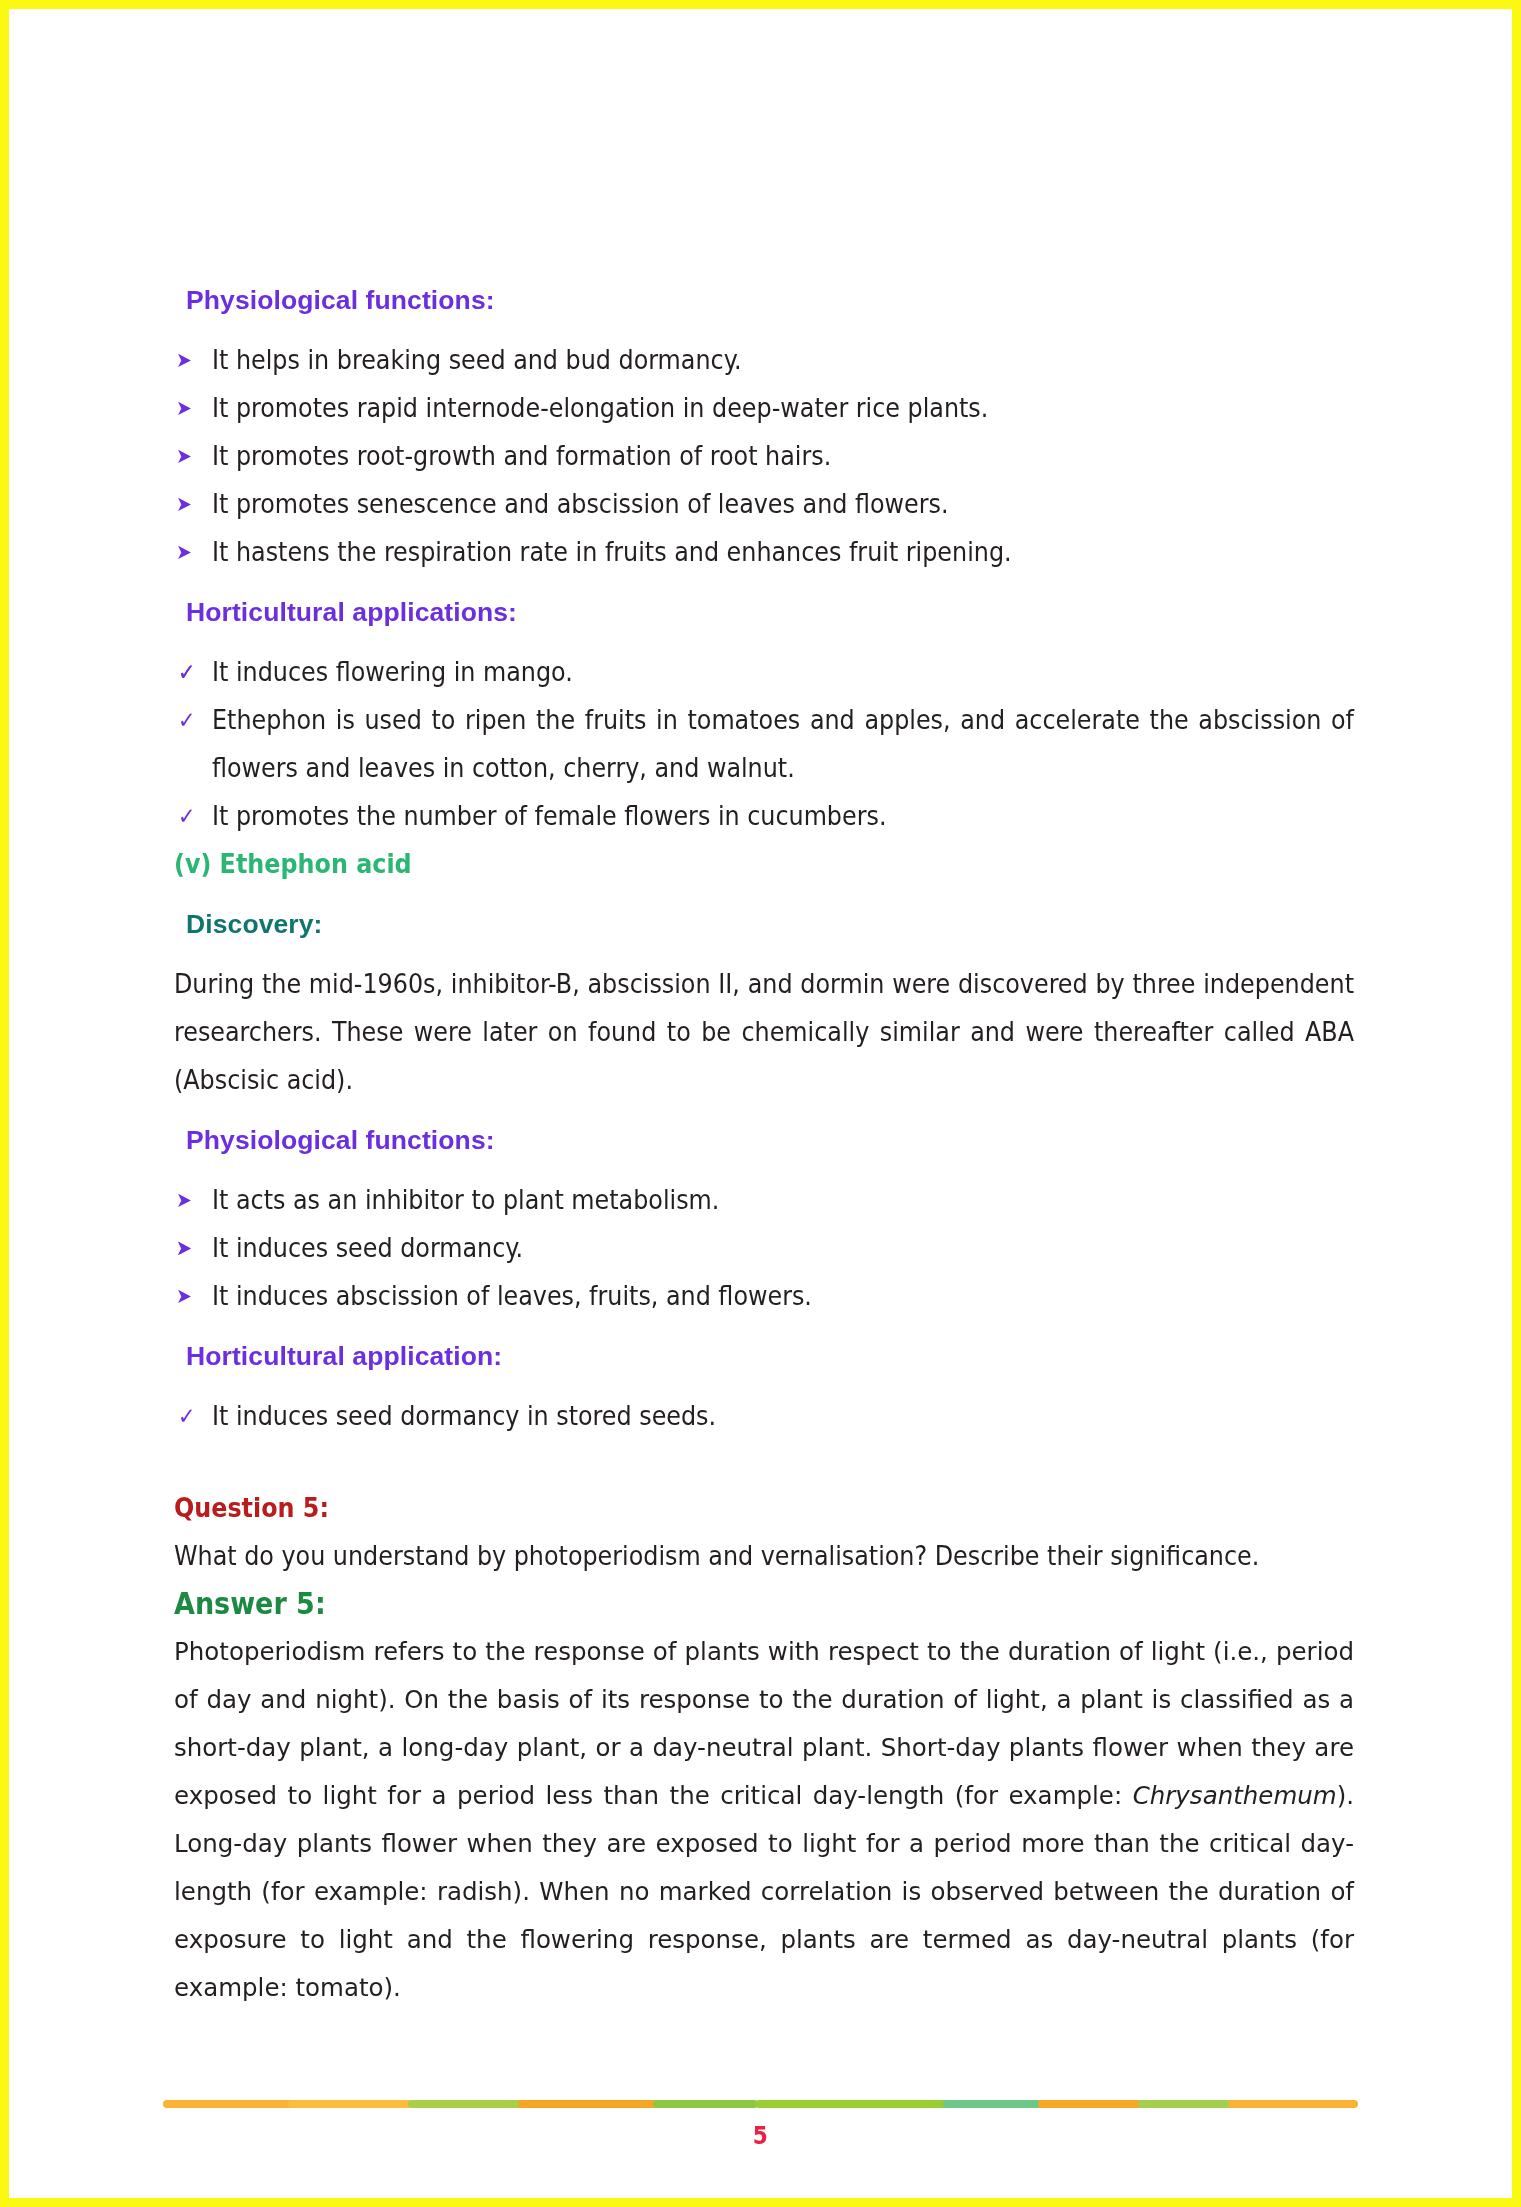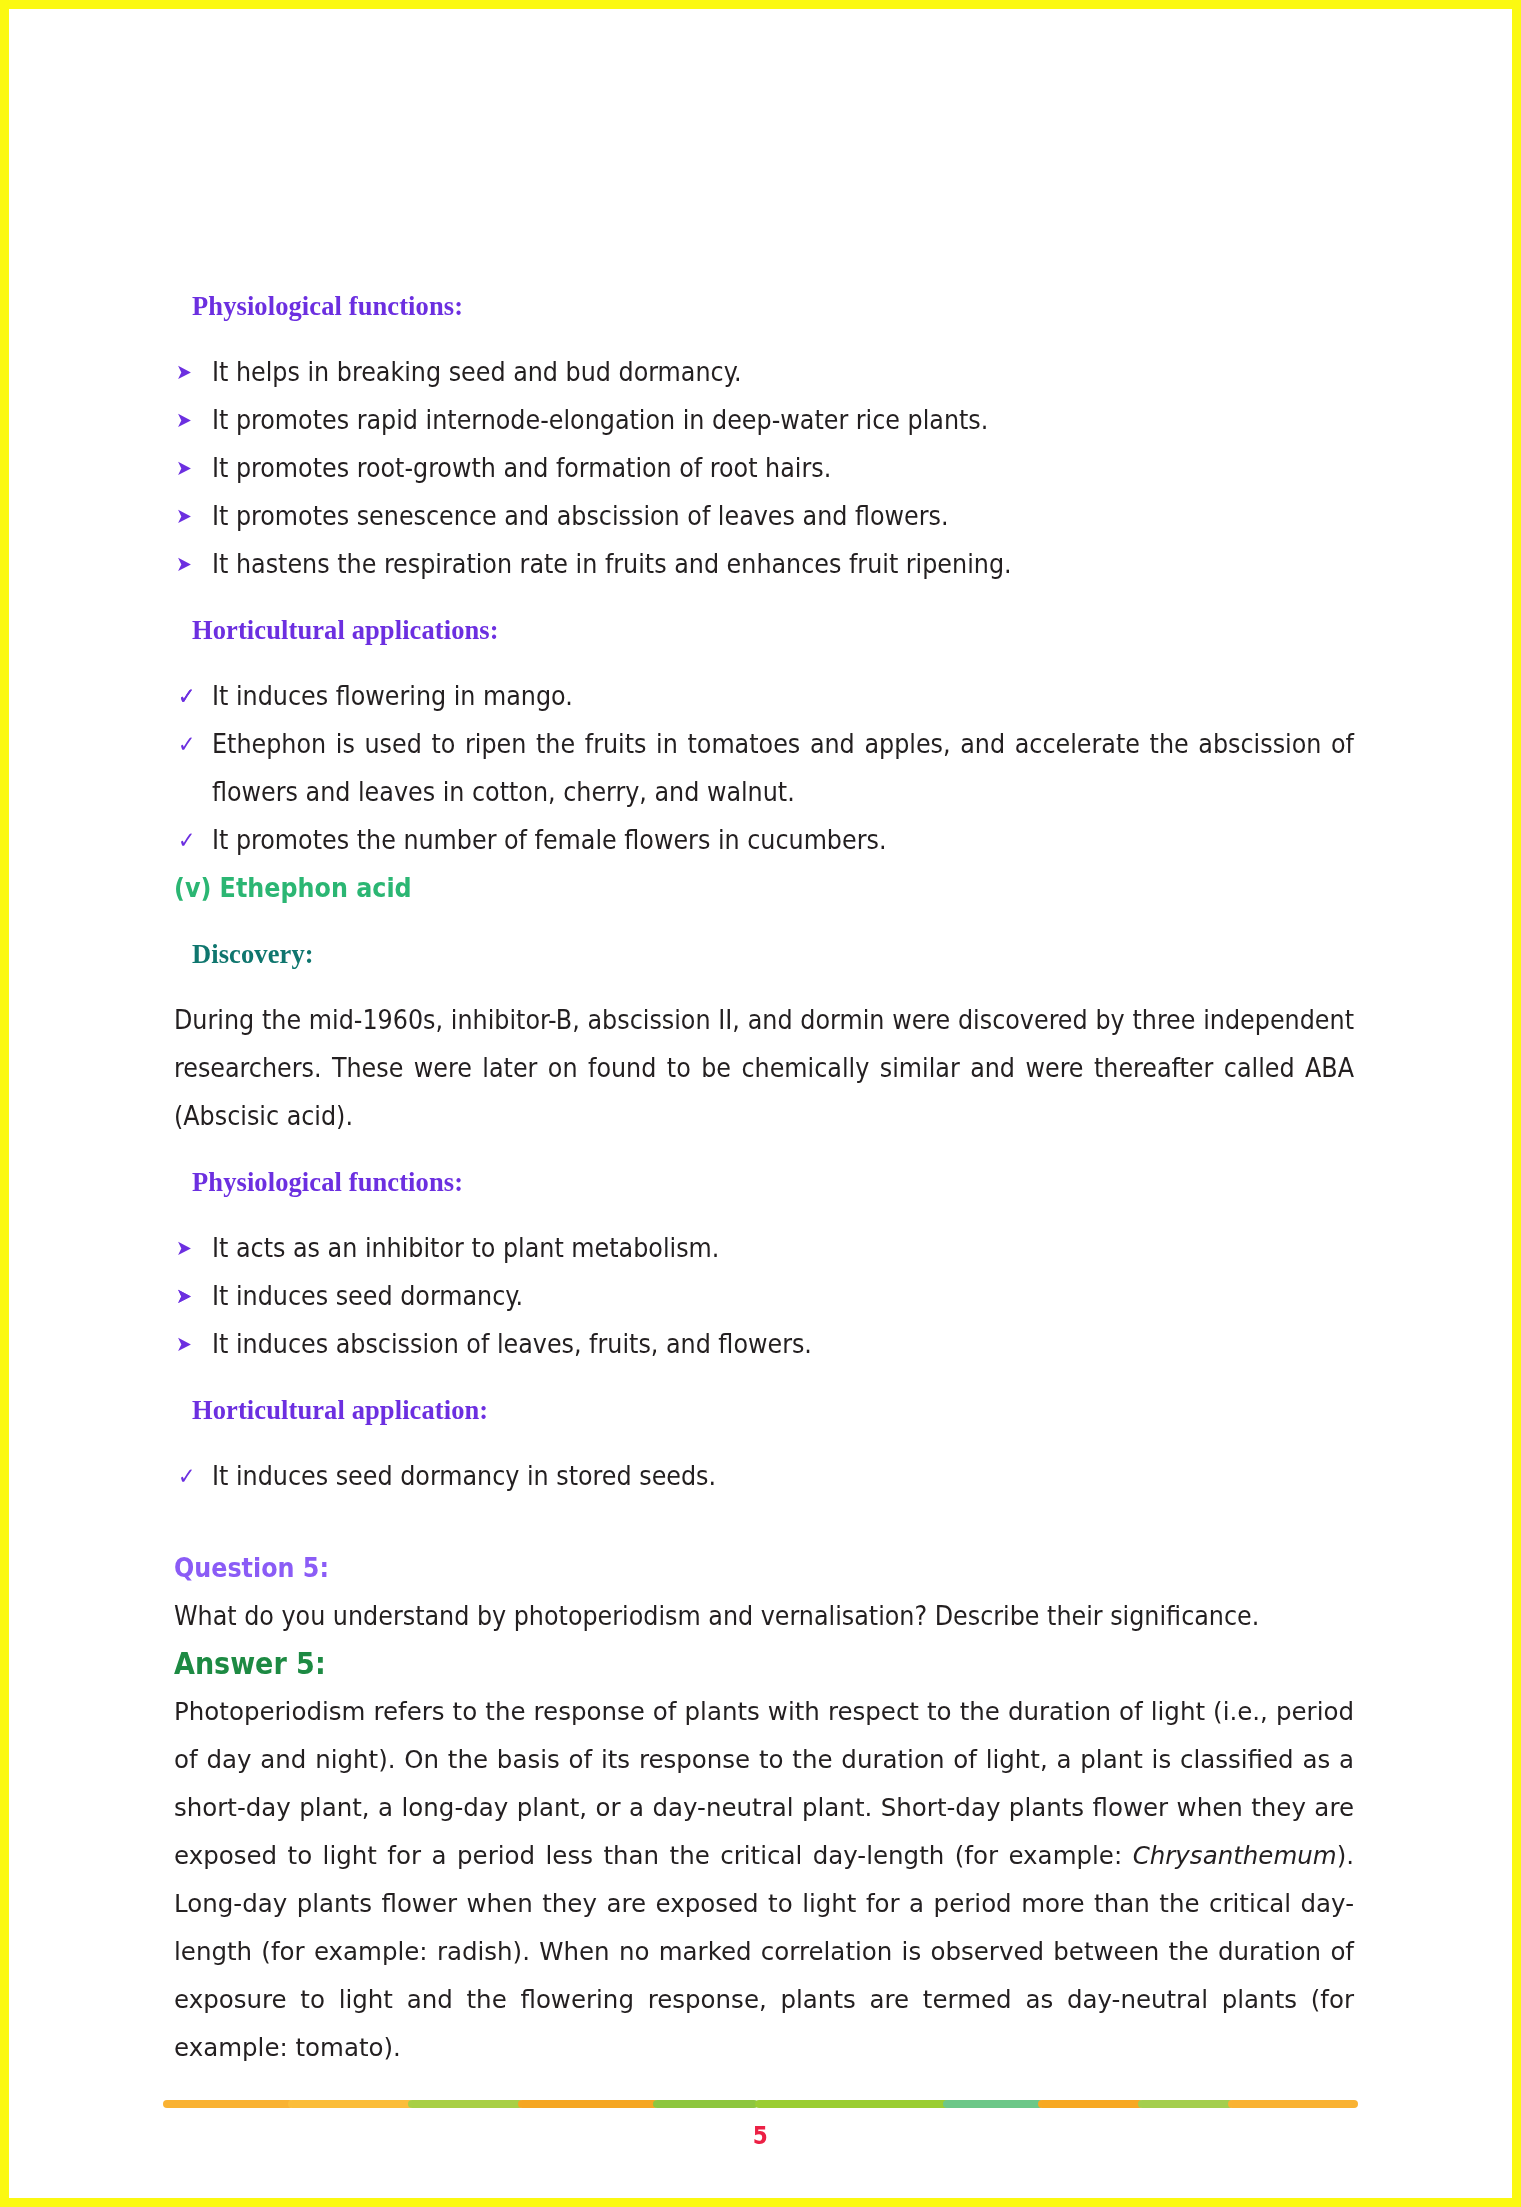--- a/index.html
+++ b/index.html
@@ -28,25 +28,25 @@
   .content {
     position: absolute;
     left: 165px;
     top: 255px;
     width: 1180px;
   }
 
   
   .sub-heading {
     color: #6c2fe0;
-    font-family: Liberation Serif, serif;
+    font-family: Liberation Sans, sans-serif;
     font-size: 26.5px;
     line-height: 48px;
     letter-spacing: 0.1px;
-    margin: 18px;
+    margin: 12px;
     white-space: nowrap;
   }
   .green-heading {
     color: #2bb673;
     font-family: "DejaVu Sans Condensed", "DejaVu Sans", sans-serif;
     font-size: 26.5px;
     font-weight: bold;
     line-height: 48px;
     margin: 0;
     white-space: nowrap;
@@ -241,21 +241,21 @@
 
     <ul class="bullets">
       <li>
         <span class="bullet-mark check" style="color: rgb(108, 47, 224);">✓</span>
         <span class="btxt">It induces seed dormancy in stored seeds.</span>
       </li>
     </ul>
 
     <div class="gap-md"></div>
 
-    <h2 class="red-heading" style="color: #8b5cf6;">Question 5:</h2>
+    <h2 class="red-heading" style="color: #b91c1c;">Question 5:</h2>
 
     <p class="body-text">What do you understand by photoperiodism and vernalisation? Describe their significance.</p>
 
     <h2 class="answer-heading" style="color: rgb(29, 138, 67);">Answer 5:</h2>
 
     <p class="body-text-wide"><span>Photoperiodism refers to the response of plants with respect to the duration of light (i.e., period of day and night). On the basis of its response to the duration of light, a plant is classified as a short-day plant, a long-day plant, or a day-neutral plant. Short-day plants flower when they are exposed to light for a period less than the critical day-length (for example: </span><span class="ital">Chrysanthemum</span><span>). Long-day plants flower when they are exposed to light for a period more than the critical day-length (for example: radish). When no marked correlation is observed between the duration of exposure to light and the flowering response, plants are termed as day-neutral plants (for example: tomato).</span></p>
 
   </div>
 
   <div class="footer">

